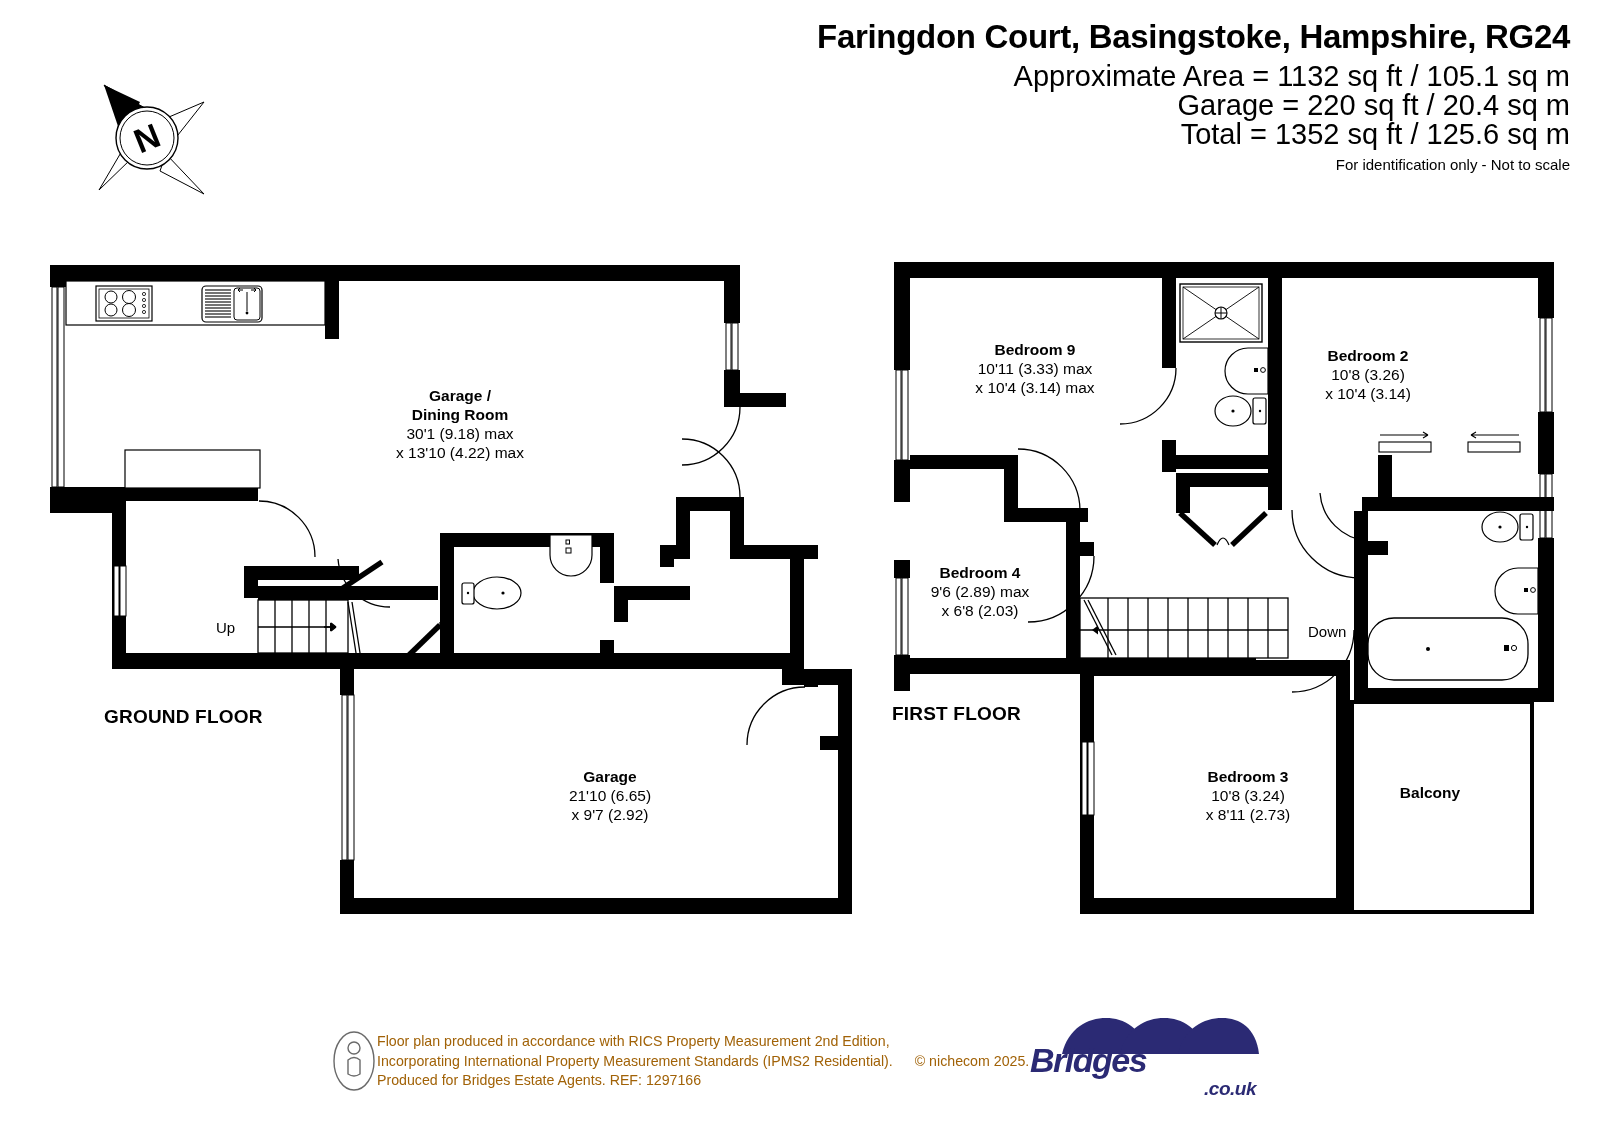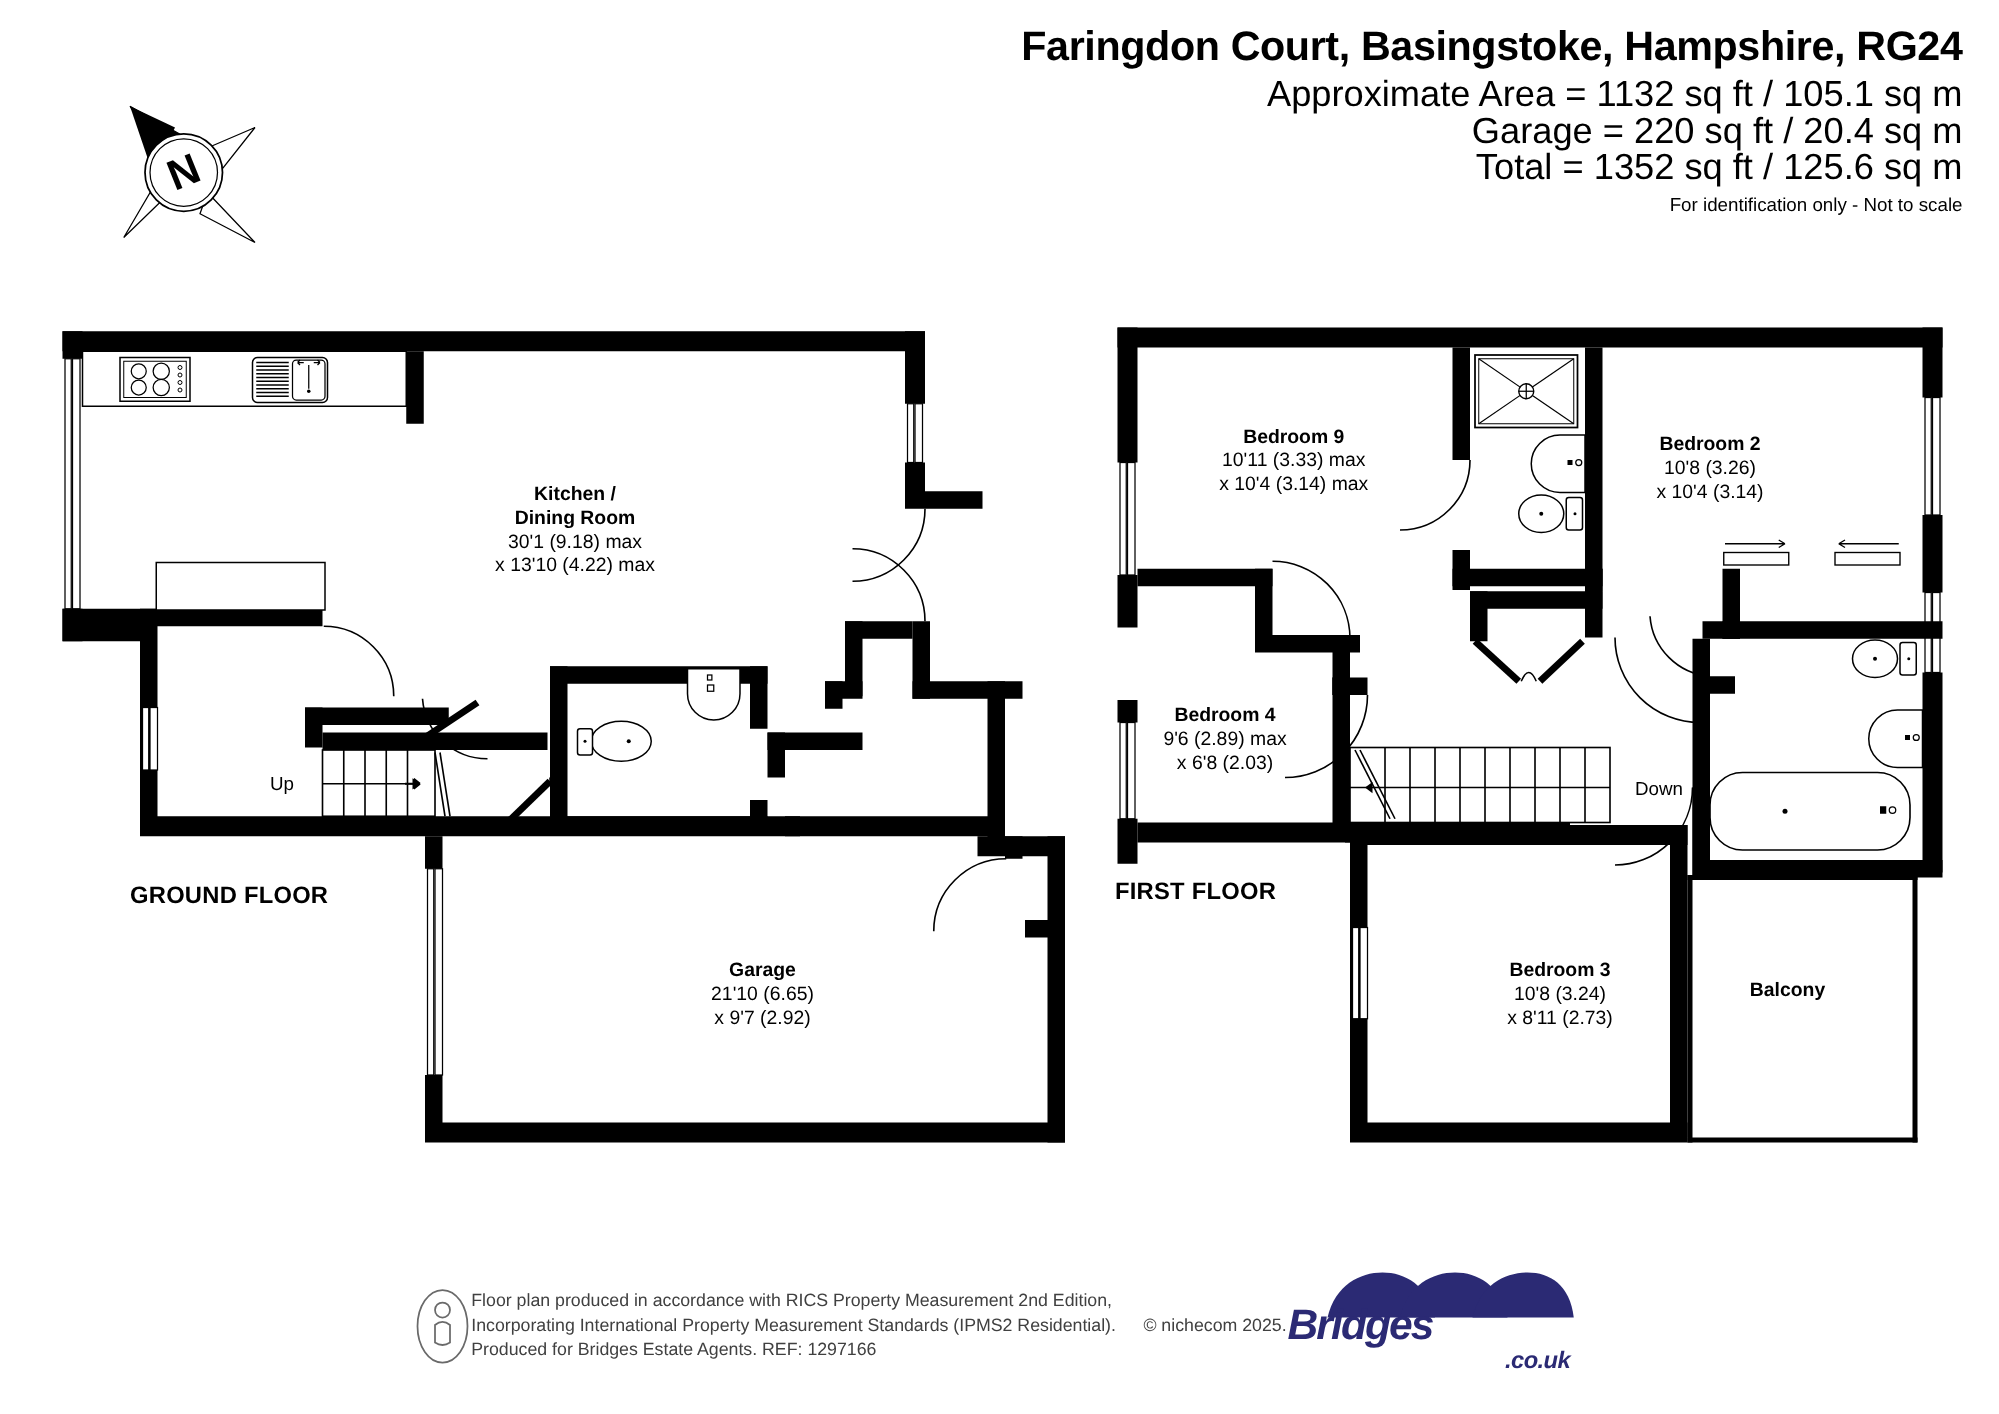--- a/index.html
+++ b/index.html
@@ -74,21 +74,21 @@
   }
 
   
   svg.plan { position: absolute; overflow: visible; }
 
   
   #footer-text {
     left: 377px; top: 1032px;
     font-size: 14.2px;
     line-height: 19.5px;
-    color: #404040;
+    color: #a16207;
     white-space: nowrap;
   }
   #footer-text .nichecom { margin-left: 18px; }
   #person-icon { left: 332px; top: 1030px; }
 
   #logo-block { left: 1030px; top: 1012px; width: 230px; height: 85px; }
   #logo-word {
     position: absolute;
     left: 0; top: 22px;
     width: 230px;
@@ -275,21 +275,21 @@
     <circle cx="468" cy="593" r="1.2" fill="#000"></circle>
   </g>
   <g>
     <path d="M550,535 h42 v20 a21,21 0 0 1 -42,0 z" fill="#fff" stroke="#000" stroke-width="1.2"></path>
     <rect x="566" y="540" width="3.5" height="4" fill="none" stroke="#000" stroke-width="1"></rect>
     <rect x="566" y="548" width="5" height="5" fill="none" stroke="#000" stroke-width="1"></rect>
   </g>
 </svg>
 
 <div class="abs room-label" style="left:360px; top:386px; width:200px;">
-  <span class="room-name">Kitchen /</span>
+  <span class="room-name">Garage /</span>
   <span class="room-name">Dining Room</span>
   <span class="room-dim">30'1 (9.18) max</span>
   <span class="room-dim">x 13'10 (4.22) max</span>
 </div>
 
 <div class="abs room-label" style="left:510px; top:767px; width:200px;">
   <span class="room-name">Garage</span>
   <span class="room-dim">21'10 (6.65)</span>
   <span class="room-dim">x 9'7 (2.92)</span>
 </div>

